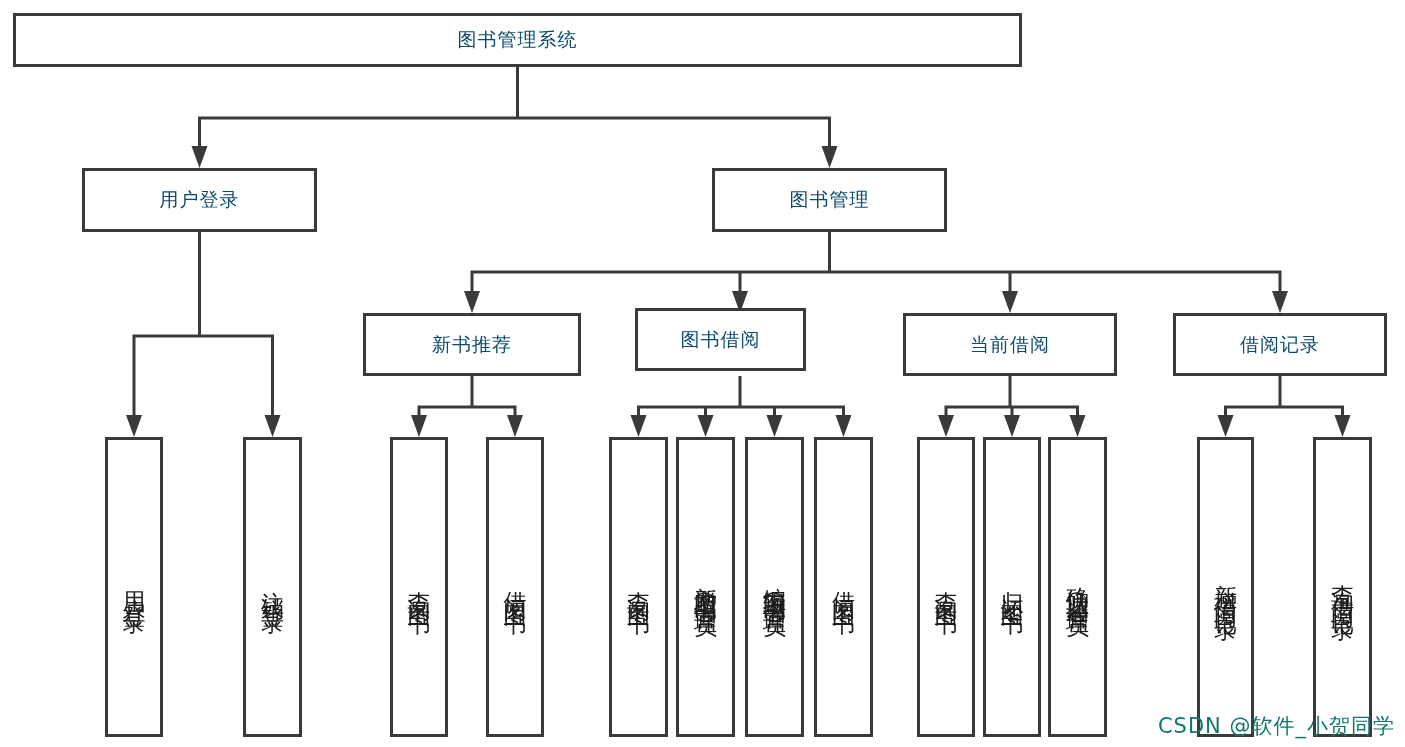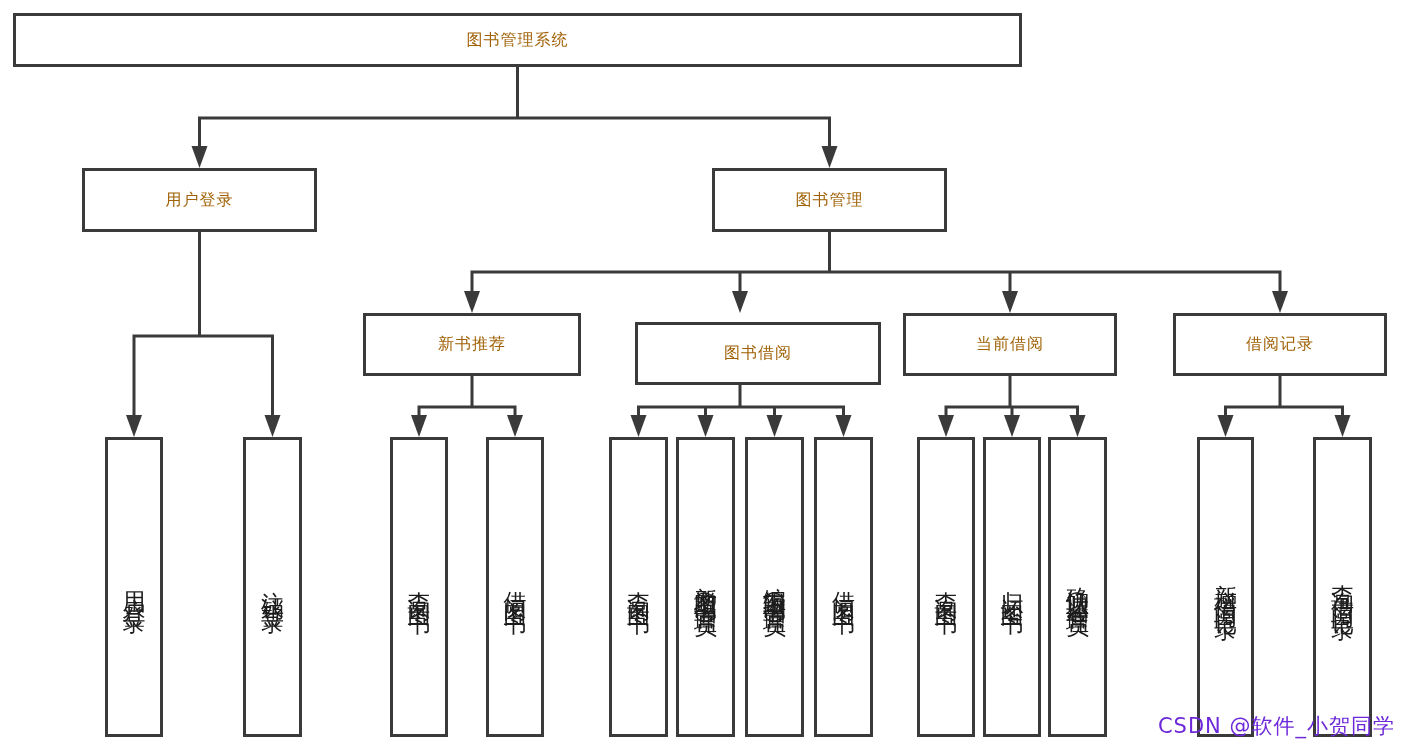--- a/index.html
+++ b/index.html
@@ -10,41 +10,41 @@
     font-family:"DejaVu Sans","Liberation Sans",sans-serif;
     overflow:hidden;
   }
   #connectors{position:absolute;left:0;top:0;pointer-events:none;}
   .hbox{
     position:absolute;
     box-sizing:border-box;
     border:3px solid #3a3a3a;
     background:#ffffff;
     display:flex;align-items:center;justify-content:center;
-    font-size:16px;color:#a16207;
+    font-size:19px;color:#0c4a6e;
     letter-spacing:1px;
     white-space:nowrap;
   }
   .vbox{
     position:absolute;
     box-sizing:border-box;
     border:3px solid #3a3a3a;
     background:#ffffff;
     display:flex;align-items:center;justify-content:center;
     writing-mode:vertical-rl;
     font-size:23px;color:#1c1c1c;
     letter-spacing:7px;
     top:437px;height:300px;
     line-height:1;
   }
   .watermark{
     position:absolute;
     right:10px;bottom:7px;
     font-size:21px;
-    color:#6d28d9;
+    color:#0f766e;
     letter-spacing:1px;
     white-space:nowrap;
   }
 </style>
 </head>
 <body>
 
 <div id="canvas">
 
   <svg id="connectors" width="1405" height="747" viewBox="0 0 1405 747">
@@ -89,21 +89,21 @@
       <polygon points="1334.5,415 1350.5,415 1342.5,437"></polygon>
     </g>
   </svg>
 
   <div class="hbox" style="left:13px;top:13px;width:1009px;height:54px;">图书管理系统</div>
 
   <div class="hbox" style="left:82px;top:168px;width:235px;height:64px;">用户登录</div>
   <div class="hbox" style="left:363px;top:313px;width:218px;height:63px;">新书推荐</div>
 
   <div class="hbox" style="left:712px;top:168px;width:235px;height:64px;">图书管理</div>
-  <div class="hbox" style="left:635px;top:322px;width:246px;height:63px;">图书借阅</div>
+  <div class="hbox" style="left:635px;top:308px;width:171px;height:63px;">图书借阅</div>
   <div class="hbox" style="left:1173px;top:313px;width:214px;height:63px;">借阅记录</div>
   <div class="hbox" style="left:903px;top:313px;width:214px;height:63px;">当前借阅</div>
 
   <div class="vbox" style="left:105px;width:58px;">用户登录</div>
   <div class="vbox" style="left:243px;width:59px;">注销登录</div>
 
   <div class="vbox" style="left:390px;width:58px;">查询图书</div>
   <div class="vbox" style="left:486px;width:58px;">借阅图书</div>
 
   <div class="vbox" style="left:609px;width:59px;">查询图书</div>

